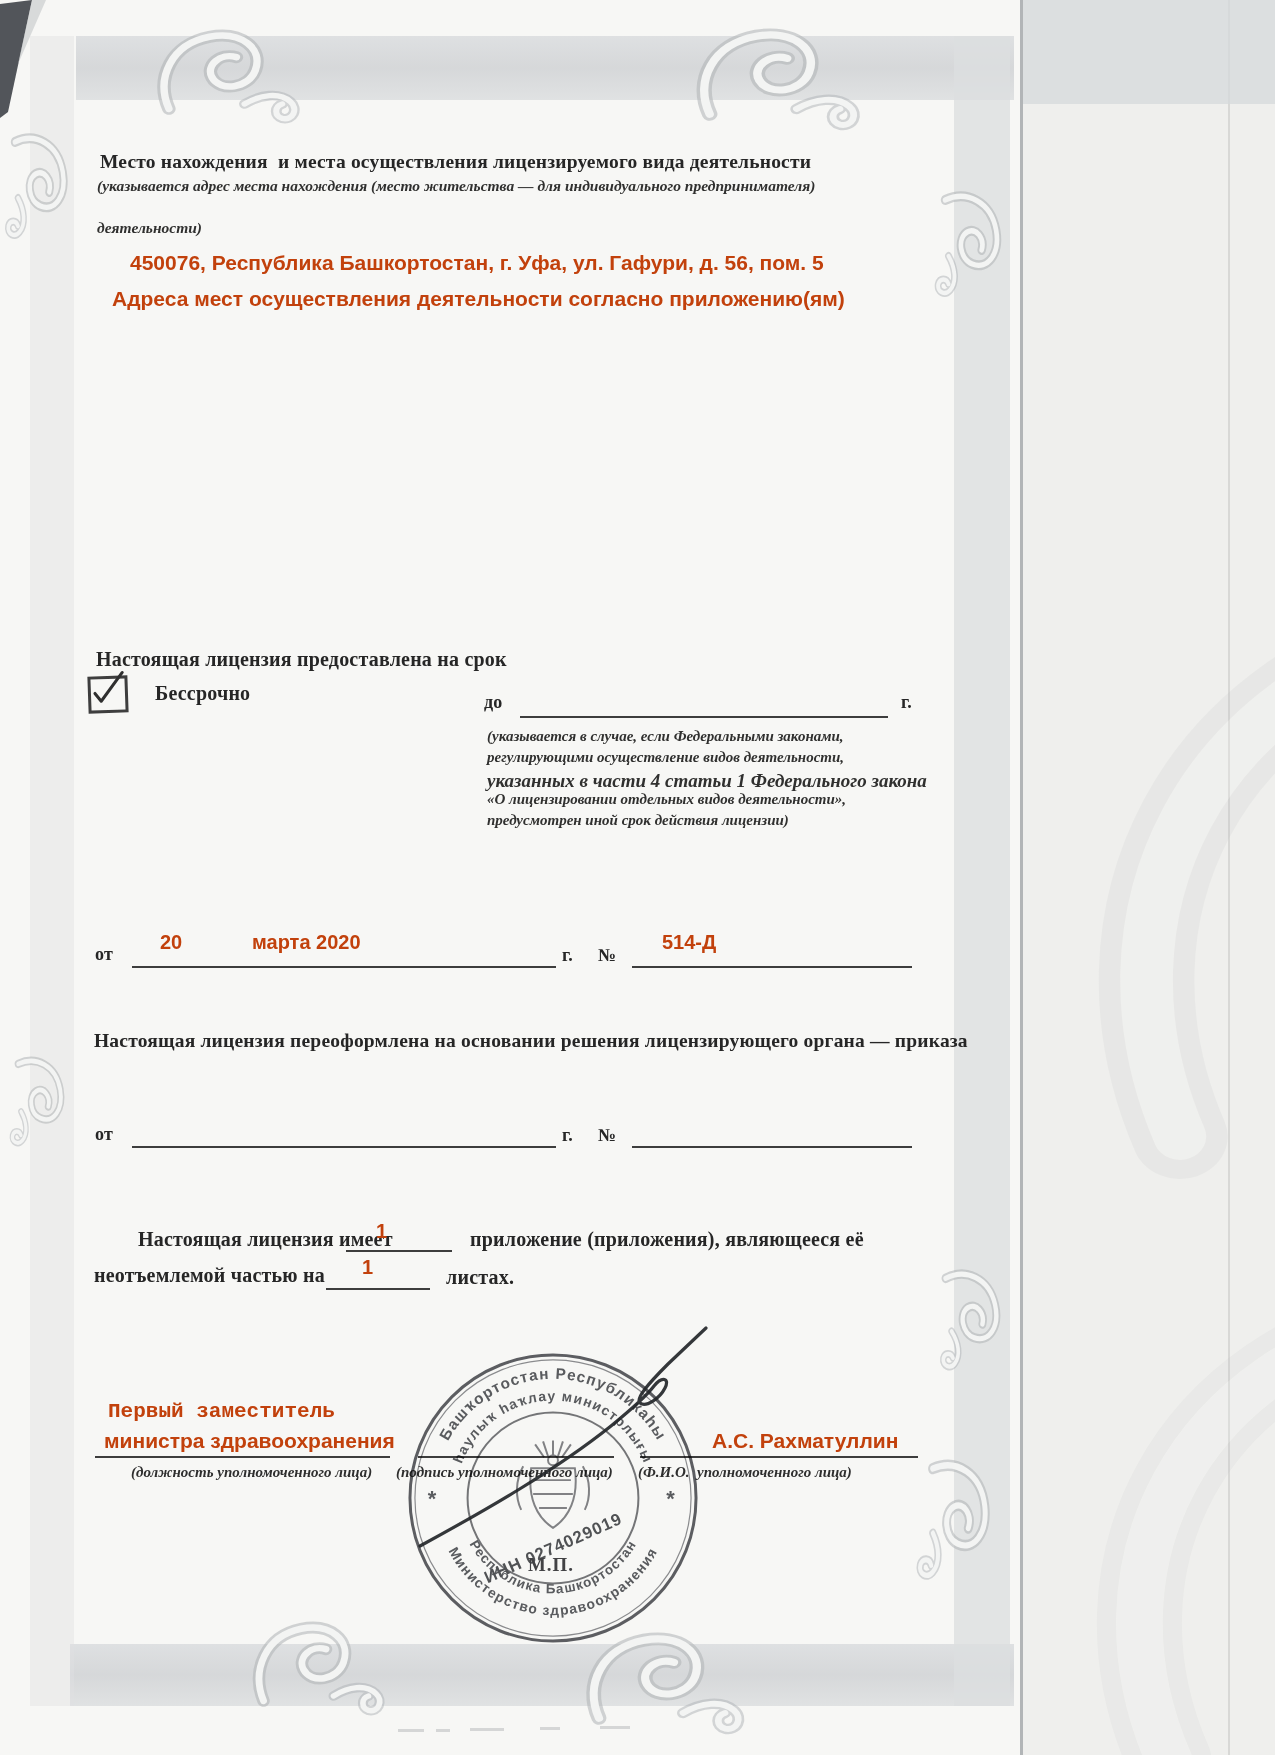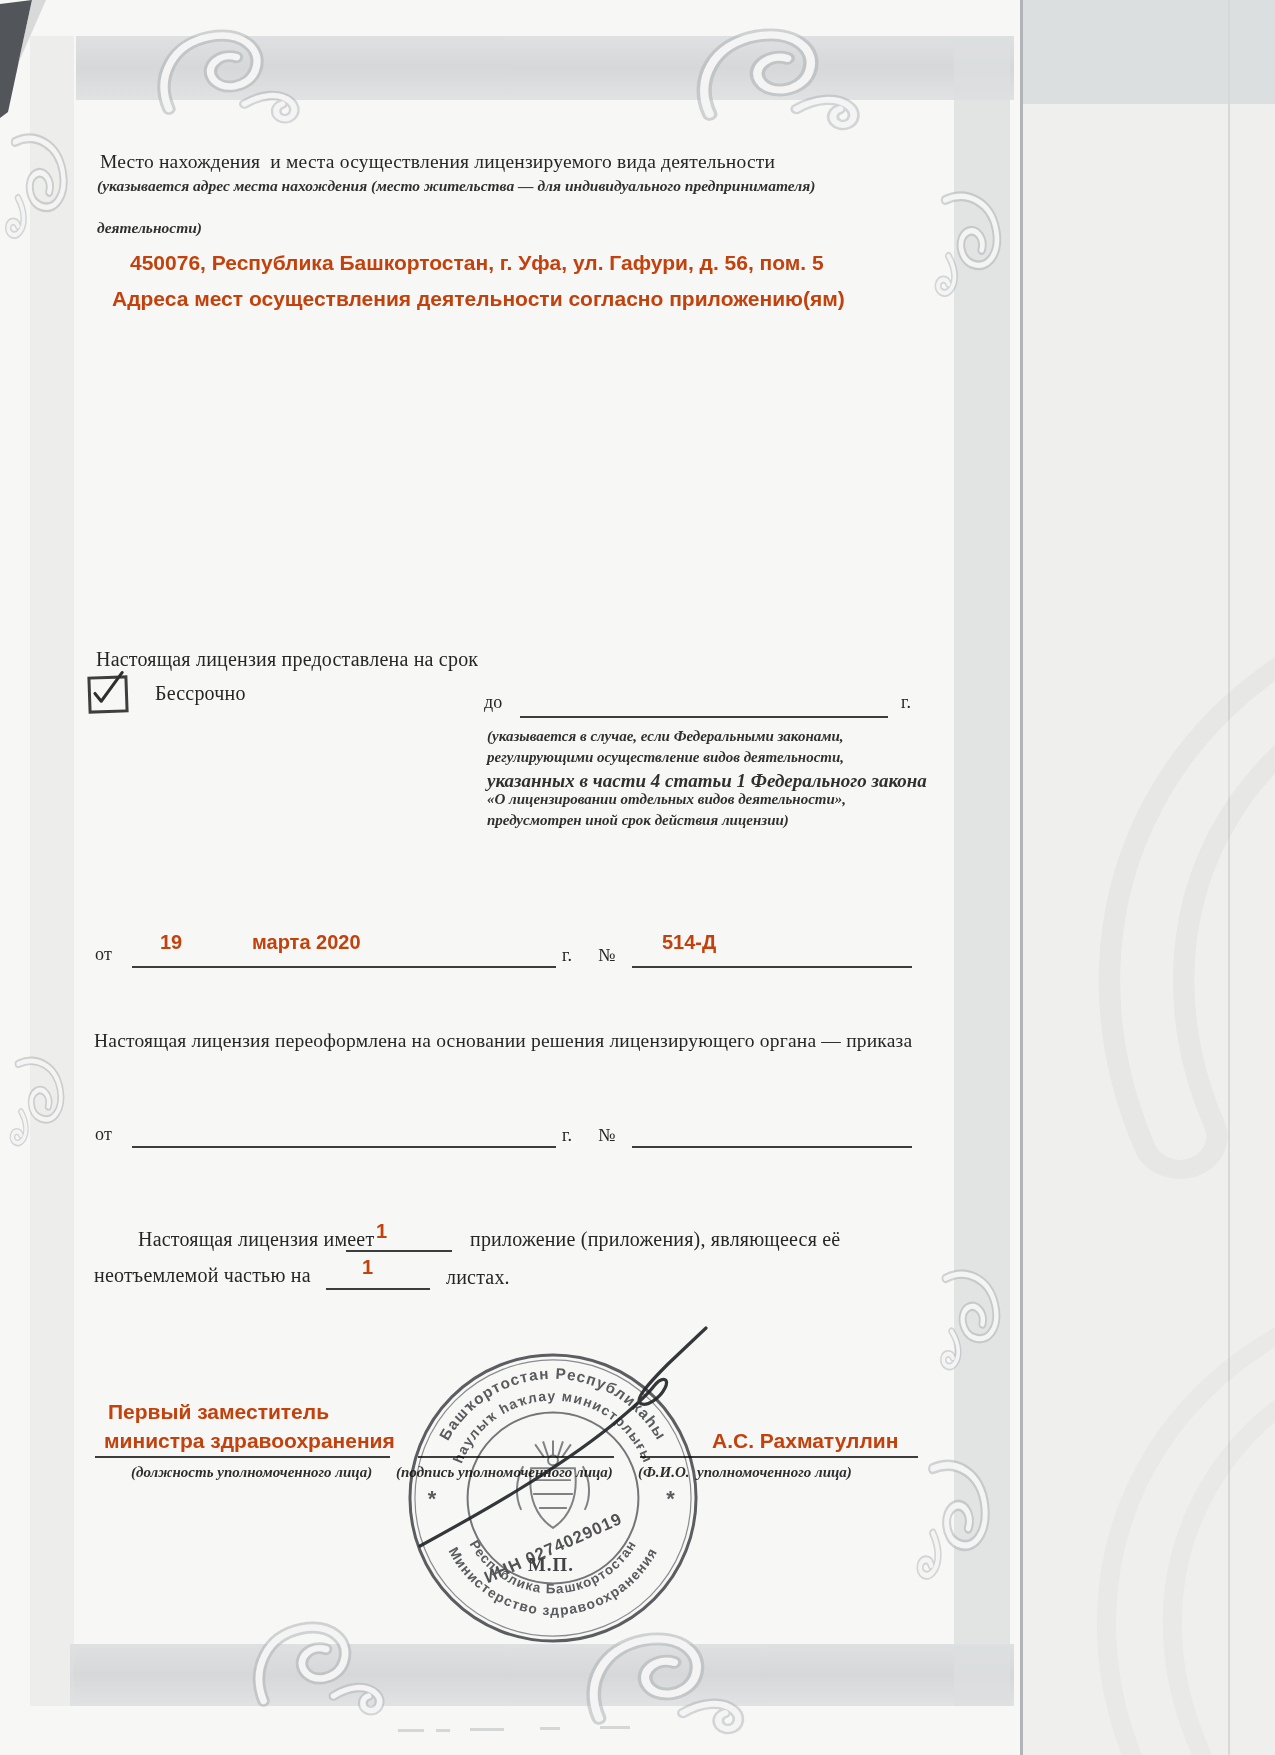--- a/index.html
+++ b/index.html
@@ -1,20 +1,20 @@
 <!DOCTYPE html>
 <html lang="ru"><head>
 <meta charset="utf-8">
 <style>
   html,body{margin:0;padding:0;background:#e9e9e7;}
   .page{position:relative;width:1275px;height:1755px;background:#f7f7f5;overflow:hidden;
         font-family:"Liberation Serif","DejaVu Serif",serif;}
   
   .lbl{position:absolute;white-space:pre;font-family:"Liberation Serif","DejaVu Serif",serif;
-       font-weight:400;font-size:20px;color:#262626;letter-spacing:.2px;}
+       font-weight:700;font-size:20px;color:#262626;letter-spacing:.2px;}
   .sm{font-size:18px;}
   
   .note{position:absolute;white-space:pre;font-family:"Liberation Serif","DejaVu Serif",serif;
         font-style:italic;font-weight:700;font-size:15.5px;color:#30302f;}
   
   .val{position:absolute;white-space:pre;font-family:"Liberation Sans","DejaVu Sans",sans-serif;
        font-weight:700;font-size:20px;color:#c2410c;}
   .val-lg{font-size:21px;}
   
   .ul{position:absolute;height:0;border-bottom:2px solid #3d3d3d;}
@@ -109,21 +109,21 @@
 
   <div class="note" style="left:487px;top:728px;font-size:15px;">(указывается в случае, если Федеральными законами,</div>
   <div class="note" style="left:487px;top:749px;font-size:15px;">регулирующими осуществление видов деятельности,</div>
   <div class="note" style="left:487px;top:770px;font-size:19px;">указанных в части 4 статьи 1 Федерального закона</div>
   <div class="note" style="left:487px;top:791px;font-size:15px;">«О лицензировании отдельных видов деятельности»,</div>
   <div class="note" style="left:487px;top:812px;font-size:15px;">предусмотрен иной срок действия лицензии)</div>
 
 
   <div class="lbl sm" style="left:95px;top:944px;">от</div>
   <div class="ul" style="left:132px;top:966px;width:424px;"></div>
-  <div class="val" style="left:160px;top:931px;">19</div>
+  <div class="val" style="left:160px;top:931px;">20</div>
   <div class="val" style="left:252px;top:931px;">марта 2020</div>
   <div class="lbl sm" style="left:562px;top:945px;">г.</div>
   <div class="lbl sm" style="left:598px;top:945px;">№</div>
   <div class="ul" style="left:632px;top:966px;width:280px;"></div>
   <div class="val" style="left:662px;top:931px;text-align:right;">514-Д</div>
 
   <div class="lbl" style="left:94px;top:1030px;font-size:19.5px;">Настоящая лицензия переоформлена на основании решения лицензирующего органа — приказа</div>
 
   <div class="lbl sm" style="left:95px;top:1124px;">от</div>
   <div class="ul" style="left:132px;top:1146px;width:424px;"></div>
@@ -135,21 +135,21 @@
 
   <div class="lbl" style="left:94px;top:1228px;margin-left:44px;">Настоящая лицензия имеет</div>
   <div class="ul" style="left:346px;top:1250px;width:106px;"></div>
   <div class="val" style="left:376px;top:1220px;">1</div>
   <div class="lbl" style="left:470px;top:1228px;">приложение (приложения), являющееся её</div>
   <div class="lbl" style="left:94px;top:1264px;">неотъемлемой частью на</div>
   <div class="ul" style="left:326px;top:1288px;width:104px;"></div>
   <div class="val" style="left:362px;top:1256px;">1</div>
   <div class="lbl" style="left:446px;top:1266px;">листах.</div>
 
-  <div class="val val-lg" style="left:108px;top:1400px;">Первый заместитель</div>
+  <div class="val val-lg" style="left:108px;top:1400px;font-family:Liberation Mono, monospace;">Первый заместитель</div>
   <div class="val val-lg" style="left:104px;top:1429px;">министра здравоохранения</div>
   <div class="val val-lg" style="left:712px;top:1429px;">А.С. Рахматуллин</div>
 
   <div class="ul" style="left:95px;top:1456px;width:295px;"></div>
   <div class="ul" style="left:418px;top:1456px;width:196px;"></div>
   <div class="ul" style="left:640px;top:1456px;width:278px;"></div>
 
   <div class="cap" style="left:95px;top:1464px;margin-left:36px;">(должность уполномоченного лица)</div>
   <div class="cap" style="left:396px;top:1464px;">(подпись уполномоченного лица)</div>
   <div class="cap" style="left:638px;top:1464px;text-align:center;">(Ф.И.О.  уполномоченного лица)</div>

